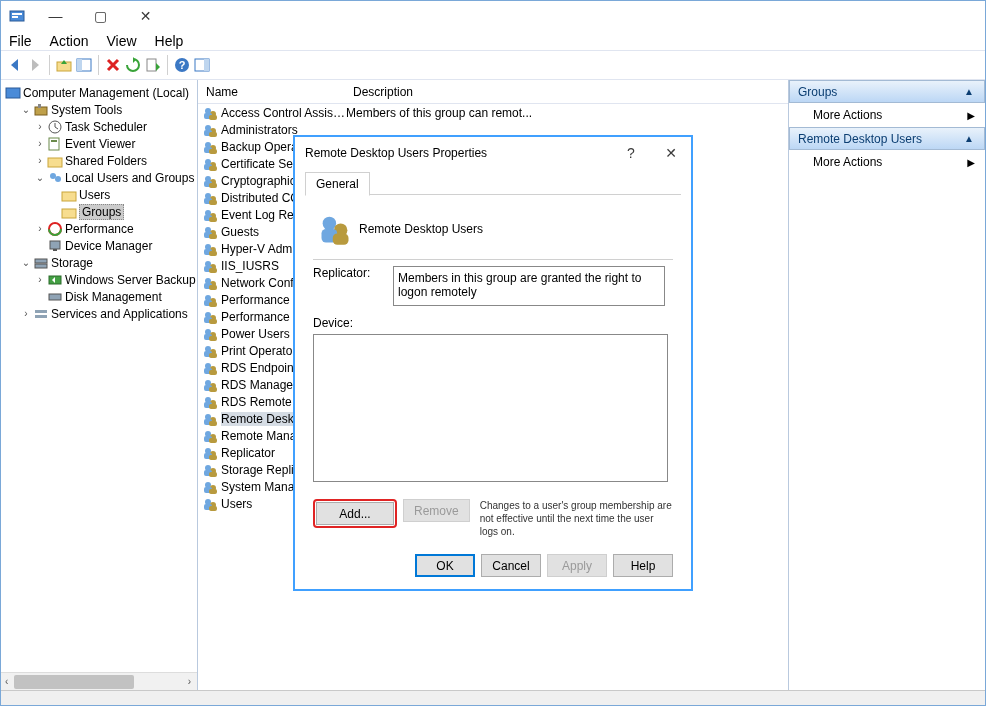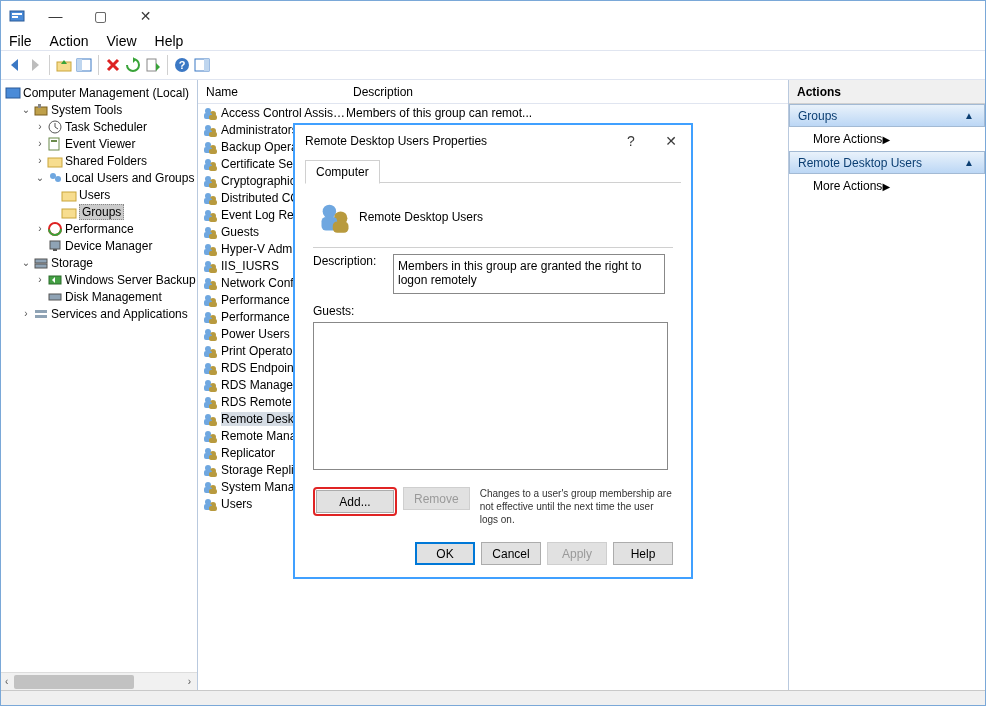--- a/index.html
+++ b/index.html
@@ -45,28 +45,28 @@
   .mid-list .row { display:flex; align-items:center; height:17px; }
   .mid-list .ic { width:16px; height:16px; margin-left:4px; margin-right:3px; }
   .mid-list .c1 { width:125px; overflow:hidden; text-overflow:ellipsis; white-space:nowrap; }
   .mid-list .c2 { overflow:hidden; text-overflow:ellipsis; white-space:nowrap; }
   .mid-list .sel .c1 { background:#d5dce4; }
 
   .right { width:196px; font-size:12px; }
   .right .hdr { height:24px; background:#f0f0f0; border-bottom:1px solid #d0d0d0; font-weight:600; padding-left:8px; display:flex; align-items:center; }
   .right .grp { height:23px; background:linear-gradient(#e9f2fb,#bcd7f5); border:1px solid #a3bad4; display:flex; align-items:center; padding-left:8px; color:#0b3e72; justify-content:space-between; }
   .right .grp .arrow{margin-right:10px; font-size:10px;}
-  .right .item { height:24px; display:flex; align-items:center; padding:0 10px 0 24px; }
+  .right .item { height:24px; display:flex; align-items:center; justify-content:space-between; padding:0 10px 0 24px; }
   .right .item .arrow{font-size:10px;}
 
   
   .statusbar { height:17px; border-top:1px solid #c9c9c9; background:#f0f0f0; }
 
   
-  .dlg { position:absolute; left:293px; top:123px; width:398px; height:454px; background:#fff; border:1px solid #40a0ff; box-shadow:0 0 0 1px #40a0ff; }
+  .dlg { position:absolute; left:293px; top:135px; width:398px; height:454px; background:#fff; border:1px solid #40a0ff; box-shadow:0 0 0 1px #40a0ff; }
   .dlg-title { height:32px; display:flex; align-items:center; font-size:12px; }
   .dlg-title span.title { flex:1; padding-left:10px; color:#000; }
   .dlg-title .help { width:40px; text-align:center; font-size:14px; color:#3a3a3a; }
   .dlg-title .close{ width:40px; text-align:center; font-size:14px; color:#3a3a3a; }
   .tabbar { height:24px; margin: 2px 10px 0 10px; border-bottom:1px solid #d0d0d0; }
   .tabbar .tab { display:inline-block; font-size:12px; color:#000; padding:4px 10px; background:#fff; border:1px solid #d0d0d0; border-bottom:1px solid #fff; position:relative; top:1px; }
   .dlg-body { padding:10px 18px; font-size:12px; }
   .dlg-row { display:flex; align-items:flex-start; margin:6px 0; }
   .dlg-label { width:80px; }
   .dlg .nameinput { border:none; font-size:12px; }
@@ -512,21 +512,20 @@
               <rect x="2" y="8" width="8" height="6" rx="2" fill="#6fa7e0"></rect>
               <rect x="7" y="10" width="8" height="5" rx="2" fill="#b89a3e"></rect>
             </svg></span>
           <span class="c1">Users</span>
           <span class="c2"></span>
         </div>
       </div>
   </div>
 
   <div class="right">
-    <div class="hdr">Actions</div>
     <div class="grp">
       <span>Groups</span>
         <span class="arrow">▲</span>
     </div>
     <div class="item">
       <span>More Actions</span>
         <span class="arrow">▶</span>
     </div>
     <div class="grp">
       <span>Remote Desktop Users</span>
@@ -541,40 +540,40 @@
 
 <div class="statusbar"></div>
 
 <div class="dlg">
   <div class="dlg-title">
     <span class="title">Remote Desktop Users Properties</span>
     <span class="help">?</span>
     <span class="close">✕</span>
   </div>
   <div class="tabbar">
-    <span class="tab">Computer</span>
+    <span class="tab">General</span>
   </div>
   <div class="dlg-body">
     <div class="dlg-row" style="align-items:center;">
       <span style="width:44px;height:36px;display:inline-block">
         <svg viewBox="0 0 32 32">
             <circle cx="11" cy="11" r="6" fill="#6fa7e0"></circle>
             <circle cx="21" cy="17" r="6" fill="#b89a3e"></circle>
             <rect x="4" y="16" width="14" height="12" rx="4" fill="#6fa7e0"></rect>
             <rect x="14" y="20" width="14" height="10" rx="4" fill="#b89a3e"></rect>
           </svg>
       </span>
       <input class="nameinput" readonly="" style="width: 260px;" value="Remote Desktop Users">
     </div>
     <div class="hr"></div>
     <div class="dlg-row">
-      <div class="dlg-label">Description:</div>
+      <div class="dlg-label">Replicator:</div>
       <textarea class="descinput" style="">Members in this group are granted the right to logon remotely</textarea>
     </div>
-    <div style="margin-top:10px">Guests:</div>
+    <div style="margin-top:10px">Device:</div>
     <div class="members"></div>
     <div class="dlg-btnrow">
       <span class="add-box">
         <button class="add">Add...</button>
       </span>
       <button class="rem" disabled="">Remove</button>
       <div class="note">Changes to a user's group membership are not effective until the next time the user logs on.</div>
     </div>
     <div class="dlg-foot">
       <button class="ok">OK</button>

